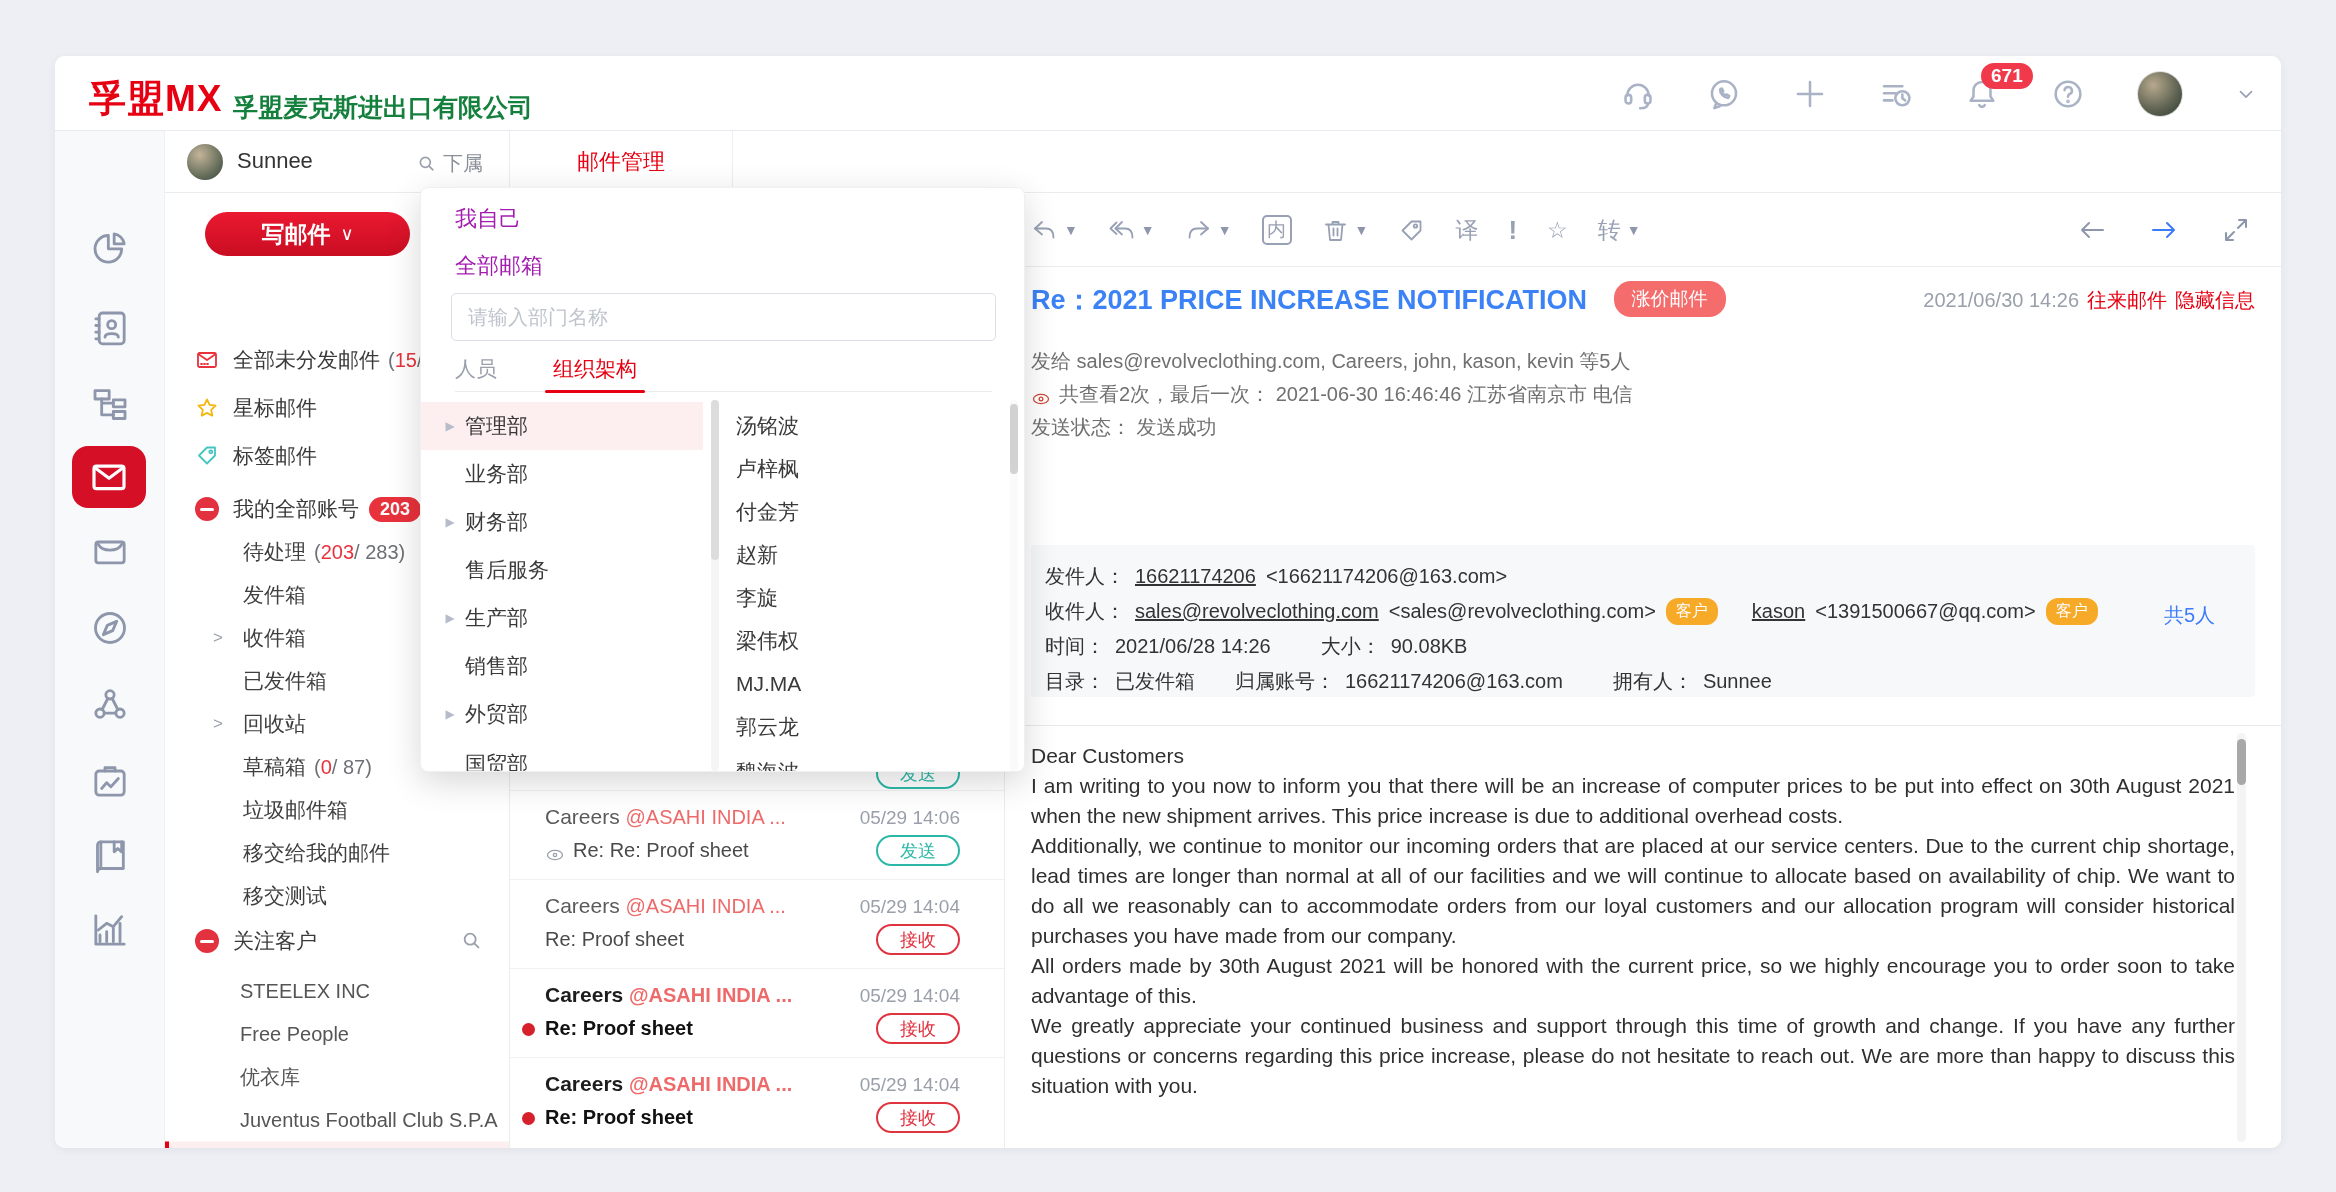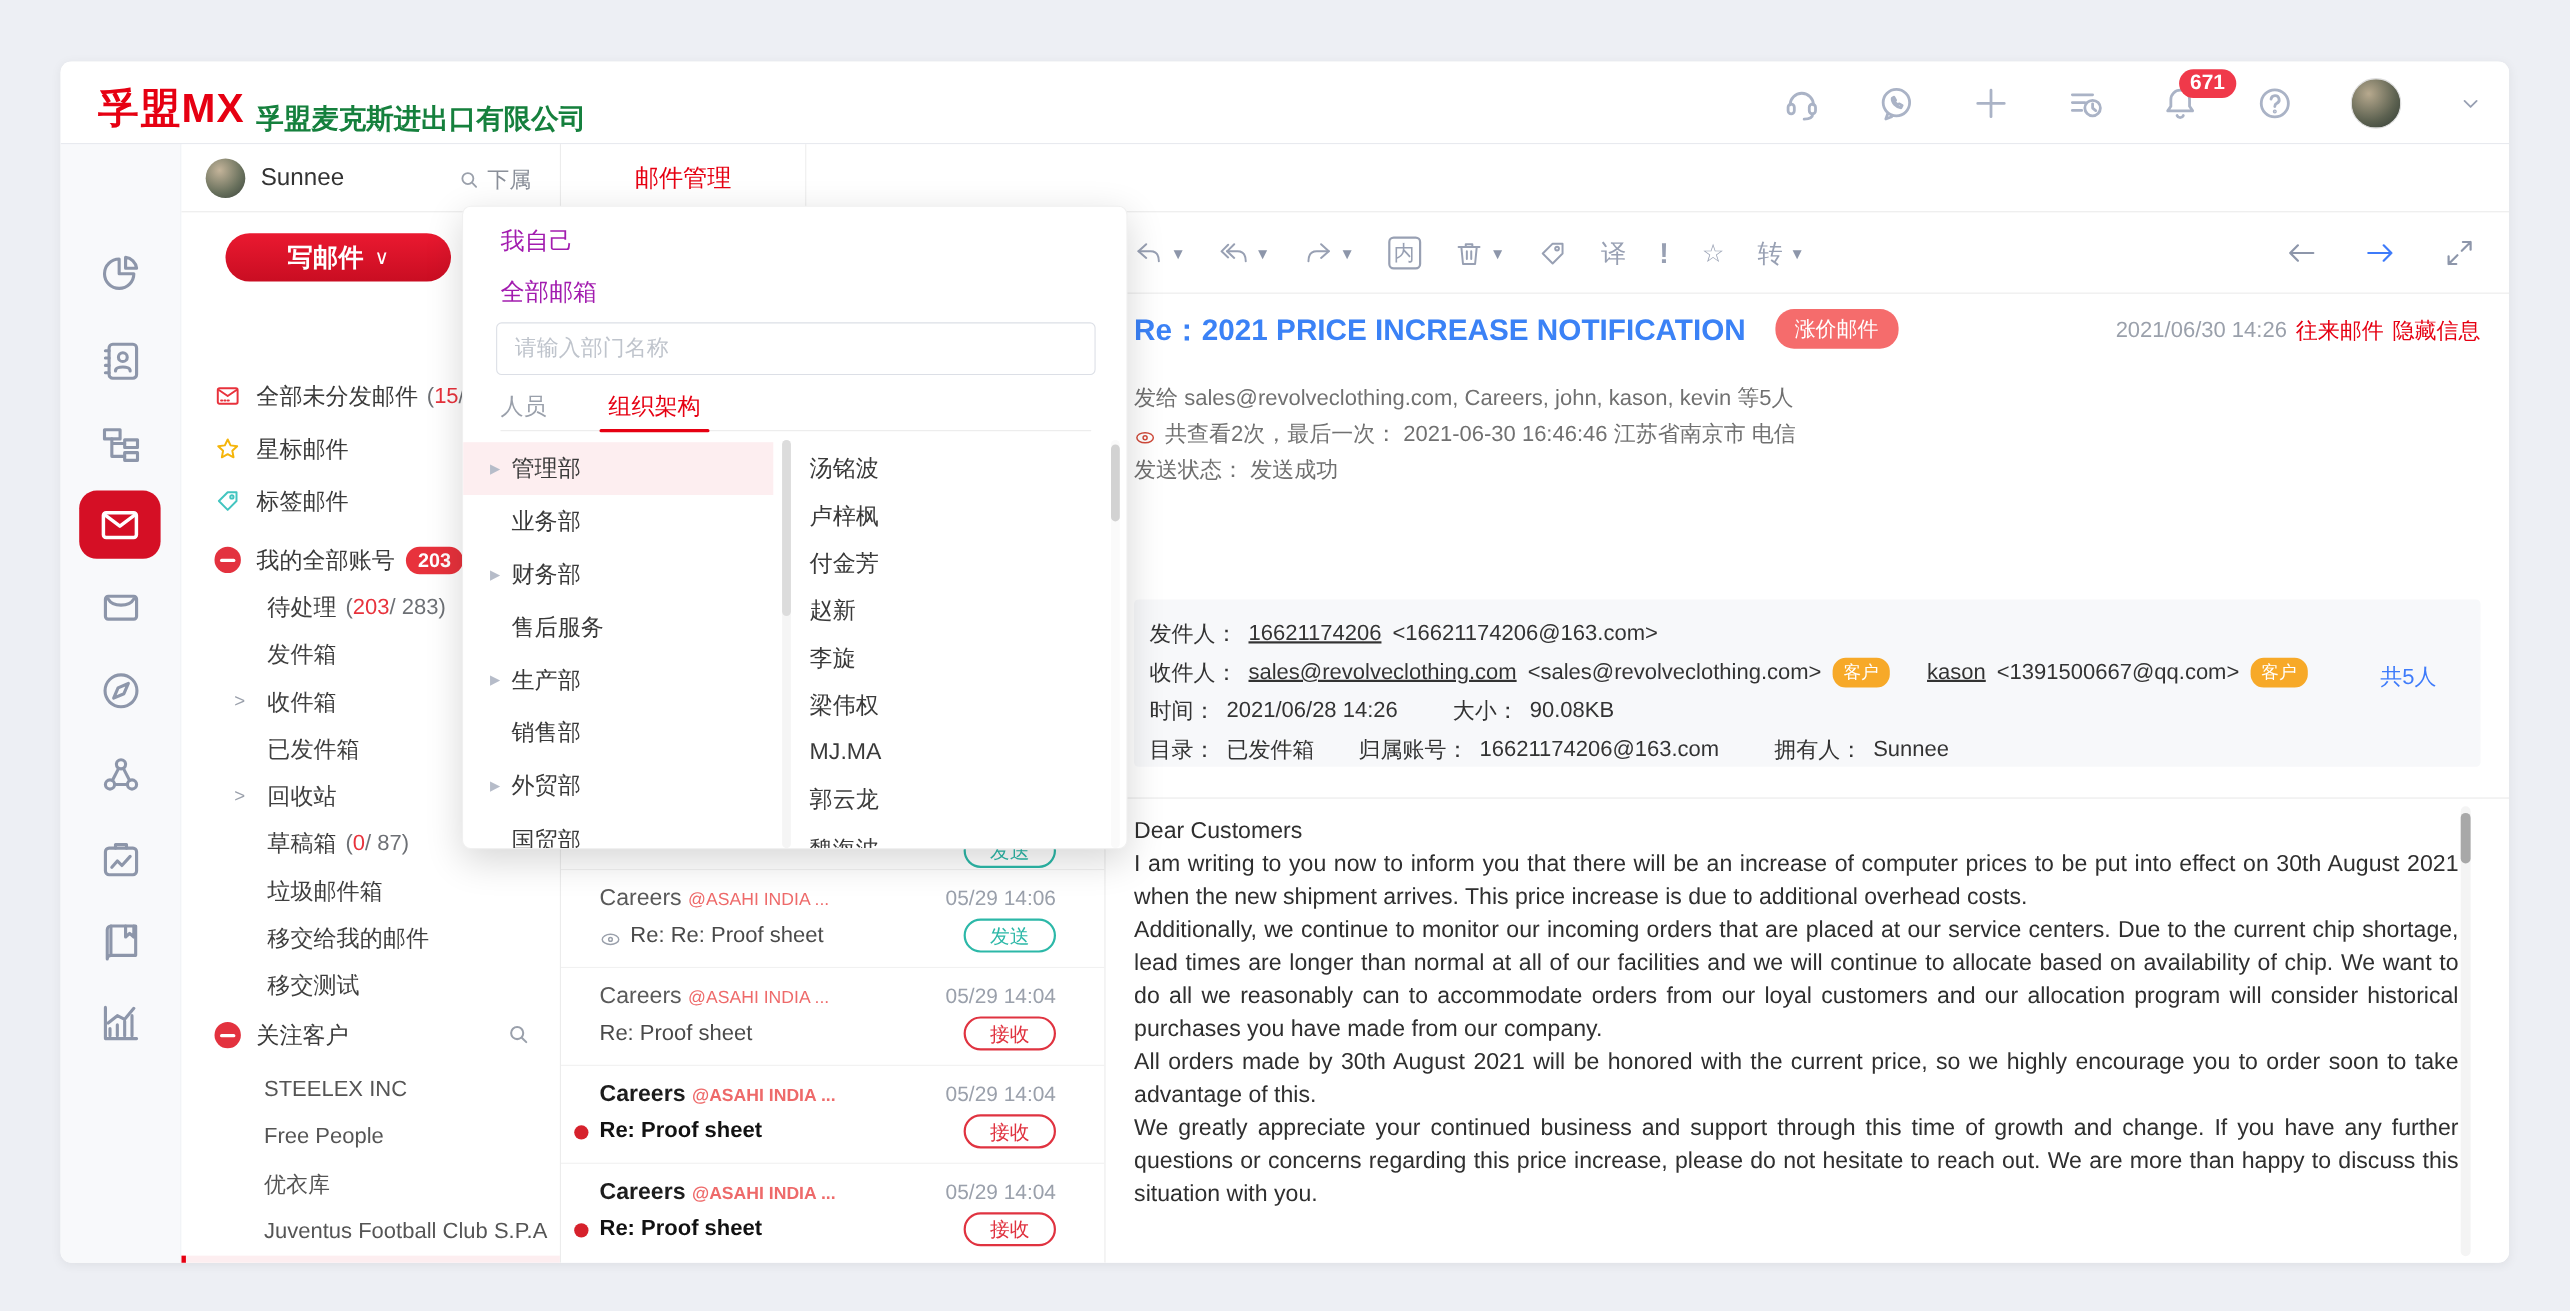--- a/index.html
+++ b/index.html
@@ -53,21 +53,21 @@
   .cust.sel { background:#fdeef0; color:#e60012; border-left:4px solid #e60012; padding-left:71px; }
 
   
   .tabstrip { position:absolute; left:455px; top:75px; width:1771px; height:62px; background:#fff; border-bottom:1px solid #ececec; z-index:4; }
   .tab-active { position:absolute; left:0; top:0; width:223px; height:62px; border-right:1px solid #eee; display:flex; align-items:center; justify-content:center; color:#e60012; font-size:22px; cursor:pointer; }
 
   
   .maillist { position:absolute; left:455px; top:137px; bottom:0; width:495px; background:#fff; border-right:1px solid #ececec; z-index:3; }
   .mrow { position:absolute; left:0; width:100%; height:89px; border-top:1px solid #f1f1f1; cursor:pointer; }
   .mrow .l1 { position:absolute; left:35px; top:14px; font-size:21px; color:#5a5a5a; white-space:nowrap; }
-  .mrow .l1 .org { color:#ee6a6a; font-size:16px; }
+  .mrow .l1 .org { color:#ee6a6a; font-size:20px; }
   .mrow.unread .l1 { font-weight:700; color:#1d1d1d; }
   .mrow .time { position:absolute; right:44px; top:16px; font-size:19px; color:#9aa0ab; }
   .mrow .l2 { position:absolute; left:35px; top:48px; font-size:20px; color:#4a4a4a; display:flex; align-items:center; gap:8px; }
   .mrow.unread .l2 { font-weight:700; color:#111; }
   .mrow .dot { position:absolute; left:12px; top:54px; width:13px; height:13px; border-radius:50%; background:#d6212c; }
   .mbadge { position:absolute; right:44px; top:44px; width:84px; height:31px; border-radius:16px; display:flex; align-items:center; justify-content:center; font-size:18px; border:2px solid; background:#fff; }
   .mbadge.send { color:#2cb8a8; border-color:#2cb8a8; }
   .mbadge.recv { color:#e03340; border-color:#e03340; }
   .eye16 { width:20px; height:14px; }
   .eye16 svg { width:100%; height:100%; stroke:#9aa0ab; fill:none; stroke-width:1.6; }

